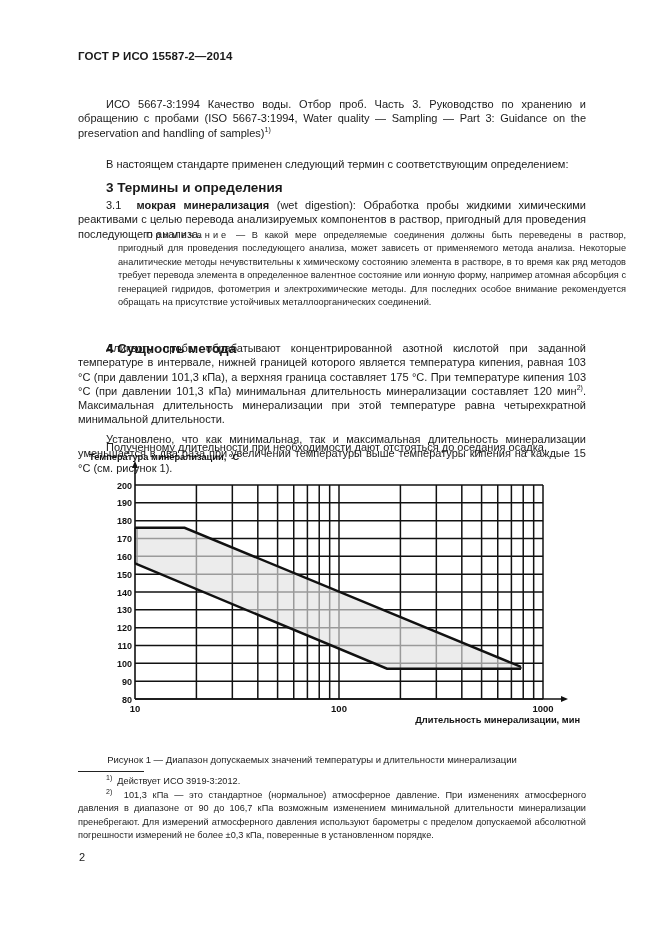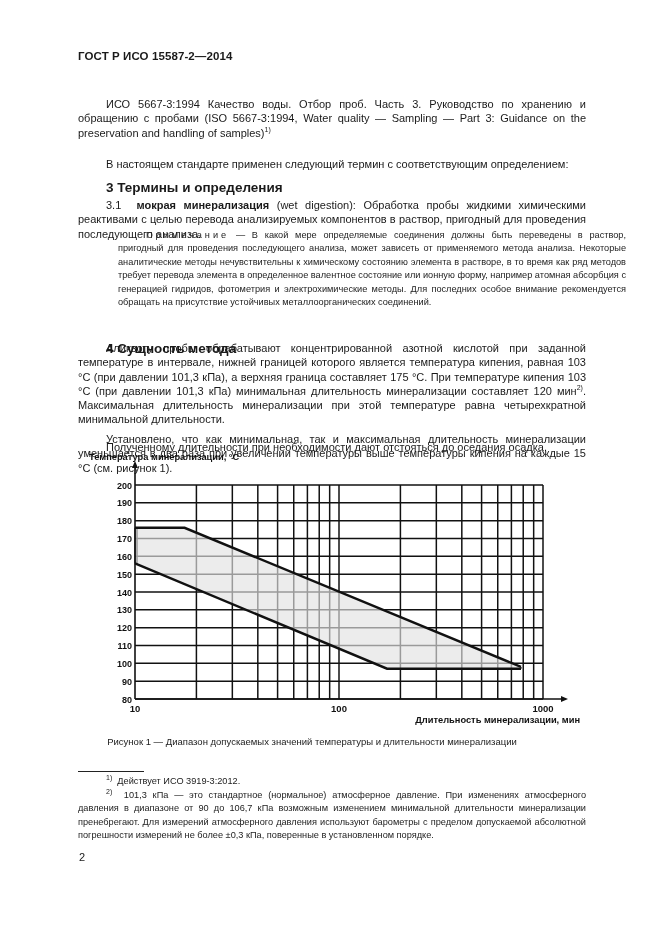--- a/index.html
+++ b/index.html
@@ -5,21 +5,21 @@
   html,body{margin:0;padding:0;background:#fff;}
   body{width:661px;height:936px;position:relative;font-family:"Liberation Sans",sans-serif;color:#1a1a1a;overflow:hidden;}
   .hdr{position:absolute;left:78px;top:50px;font-weight:bold;font-size:11.5px;letter-spacing:0.1px;}
   .p{position:absolute;left:78px;width:508px;font-size:11px;line-height:14.3px;text-align:justify;}
   .ind{text-indent:28px;}
   .h2{position:absolute;left:106px;font-weight:bold;font-size:13.5px;margin-top:32px;}
   .note{position:absolute;left:78px;width:508px;font-size:9.2px;line-height:13.4px;text-align:justify;color:#222;margin-left:40px;}
   .sp{letter-spacing:3px;}
   sup{font-size:7px;line-height:0;}
   .chart{position:absolute;left:0;top:0;}
-  .cap{position:absolute;left:0;width:624px;top:736px;text-align:center;font-size:9.5px;color:#222;}
+  .cap{position:absolute;left:0;width:624px;top:754px;text-align:center;font-size:9.5px;color:#222;}
   .fnline{position:absolute;left:78px;top:771px;width:66px;border-top:1px solid #222;}
   .fn{position:absolute;left:78px;width:508px;font-size:9.2px;line-height:13.4px;text-align:justify;color:#222;}
   .pg{position:absolute;left:79px;top:851px;font-size:11px;}
   b{font-weight:bold;}
 </style>
 </head>
 <body>
 
 <div class="hdr">ГОСТ Р ИСО 15587-2—2014</div>
 

